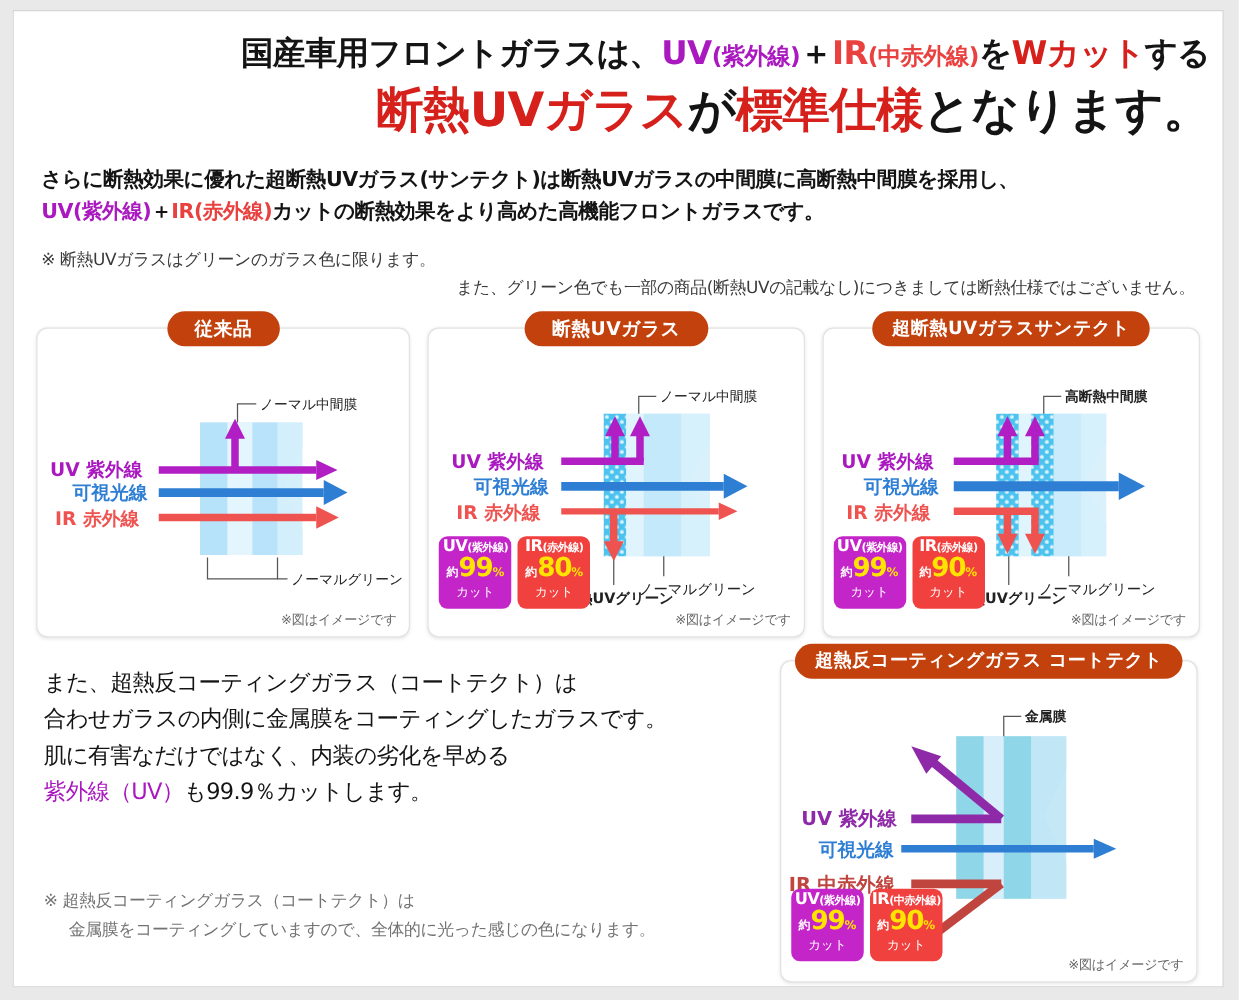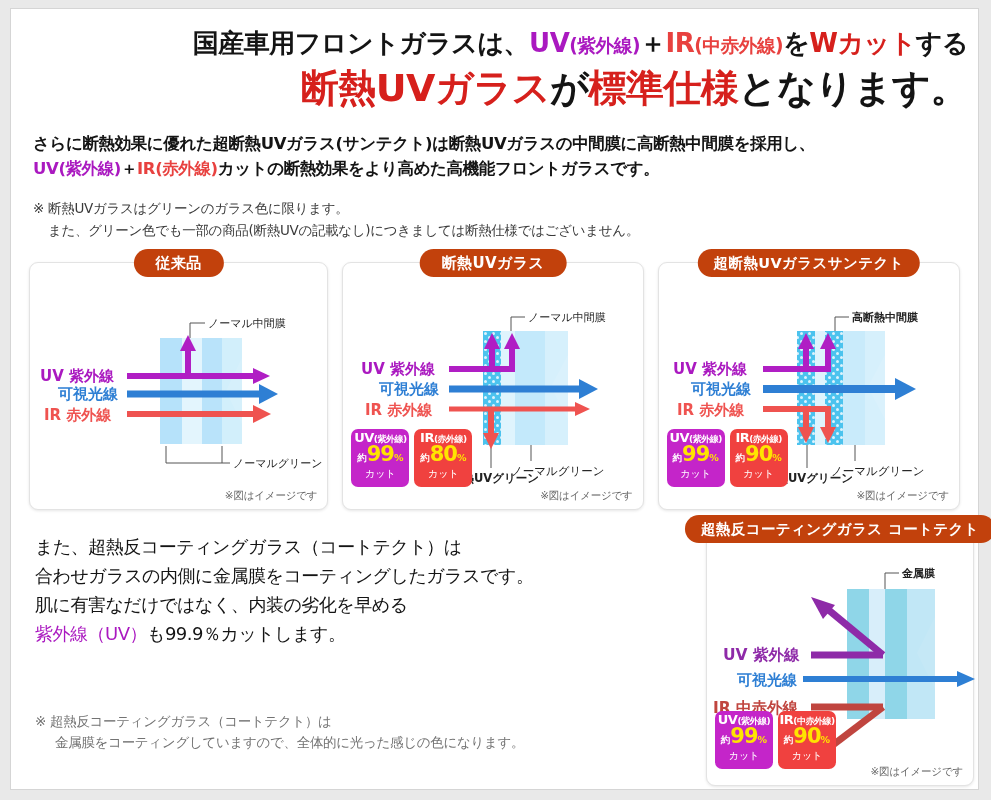--- a/index.html
+++ b/index.html
@@ -35,21 +35,21 @@
   
   .para{
     margin:14px 22px 0 22px;
     font-size:16.5px;font-weight:bold;line-height:1.55;color:#141414;
     letter-spacing:-0.4px;white-space:nowrap;
   }
   .note{
     margin:16px 22px 0 22px;
     font-size:13.5px;line-height:1.62;color:#3a3a3a;letter-spacing:-0.3px;
   }
-  .note .ind{display:block;padding-left:15px;}
+  .note .ind{display:block;padding-left:15px;text-align:right;}
 
   
   .cards{
     position:relative;margin:20px 18px 0 18px;
     display:flex;gap:14px;
   }
   .card{
     position:relative;
     background:#ffffff;
     border:1px solid #e3e3e3;
@@ -105,24 +105,24 @@
     position:absolute;left:24px;top:0;width:620px;
     font-size:18px;line-height:1.62;color:#141414;letter-spacing:-0.5px;
     white-space:nowrap;
   }
   .btext .l{display:block;}
   .bnote{
     position:absolute;left:24px;top:178px;width:620px;
     font-size:13.5px;line-height:1.7;color:#737373;letter-spacing:-0.3px;
     white-space:nowrap;
   }
-  .bnote .ind2{display:block;padding-left:20px;font-family:Liberation Mono, monospace;}
+  .bnote .ind2{display:block;padding-left:20px;}
 
   .card.c4{
-    position:absolute;right:4px;top:-4px;width:268px;height:258px;
+    position:absolute;right:20px;top:-4px;width:334px;height:258px;
   }
 </style>
 </head>
 <body>
 
 <div id="page">
 
   <div class="headline">
     <div class="hl-l1"><span class="blk">国産車用フロントガラスは、</span><span class="uv">UV</span><span class="uv-sm">(紫外線)</span><span class="plus">＋</span><span class="ir">IR</span><span class="ir-sm">(中赤外線)</span><span class="blk">を</span><span class="red">Wカット</span><span class="blk">する</span></div>
     <div class="hl-l2"><span class="red">断熱UVガラス</span><span class="blk">が</span><span class="red">標準仕様</span><span class="blk">となります。</span></div>

